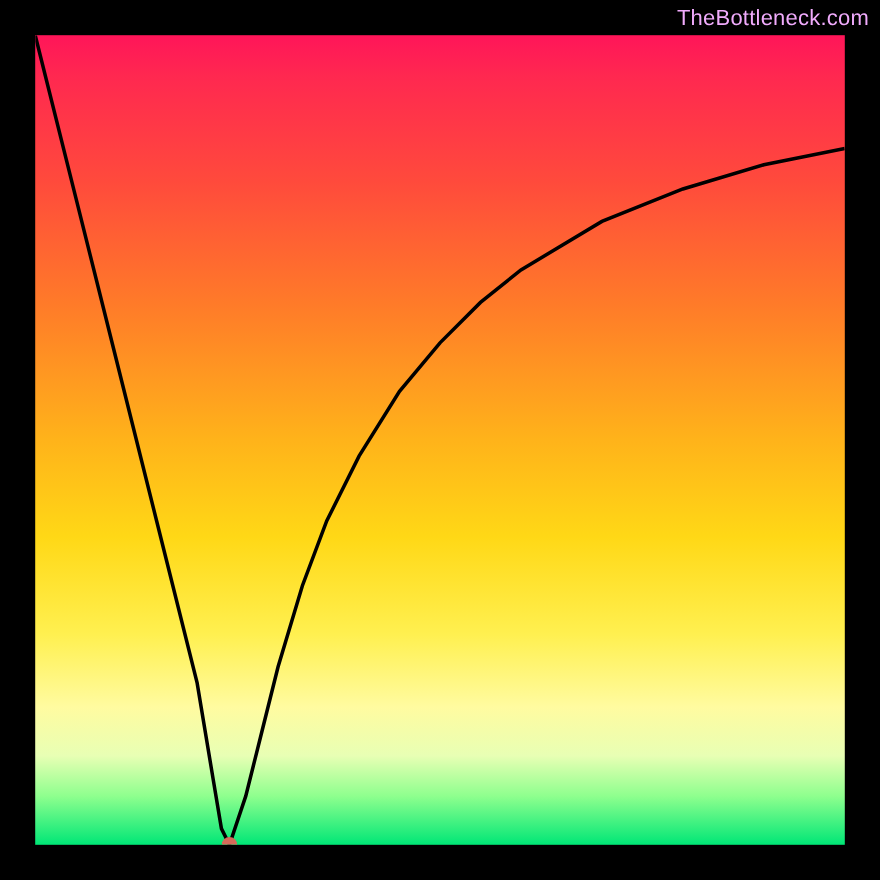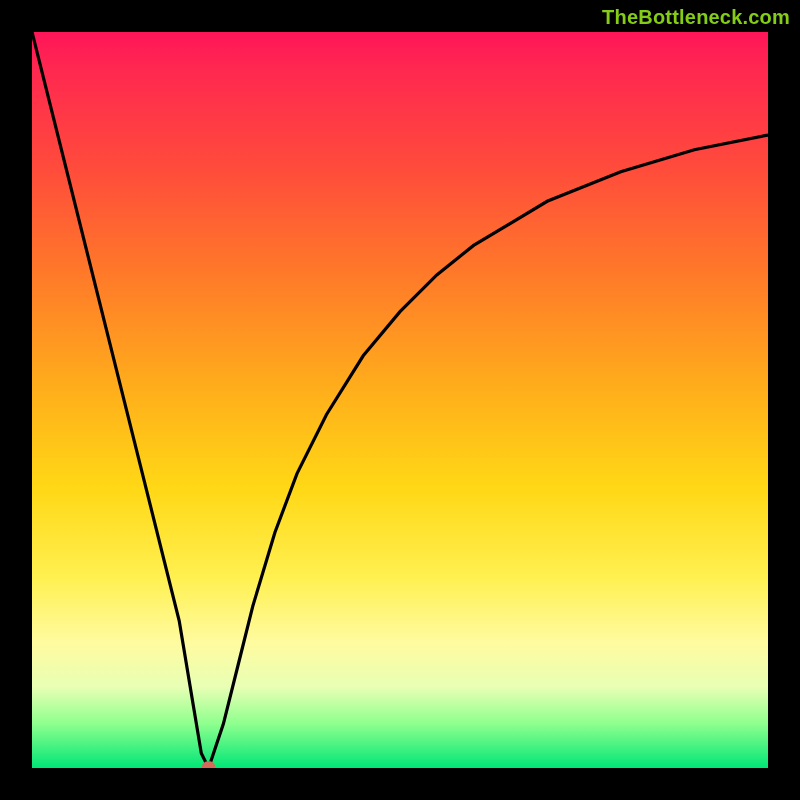--- a/index.html
+++ b/index.html
@@ -44,23 +44,23 @@
     position: absolute;
     left: 0;
     top: 0;
     width: 736px;
     height: 736px;
   }
   .watermark {
     position: absolute;
     top: 6px;
     right: 10px;
-    color: #84cc16;
+    color: #f0abfc;
     font-size: 20px;
-    font-weight: bold;
+    font-weight: normal;
     letter-spacing: 0.2px;
   }
 </style>
 </head>
 <body>
 
 <div class="frame">
 
   <div class="plot-area">
     <svg class="curve-svg" viewBox="0 0 736 736" preserveAspectRatio="none">

